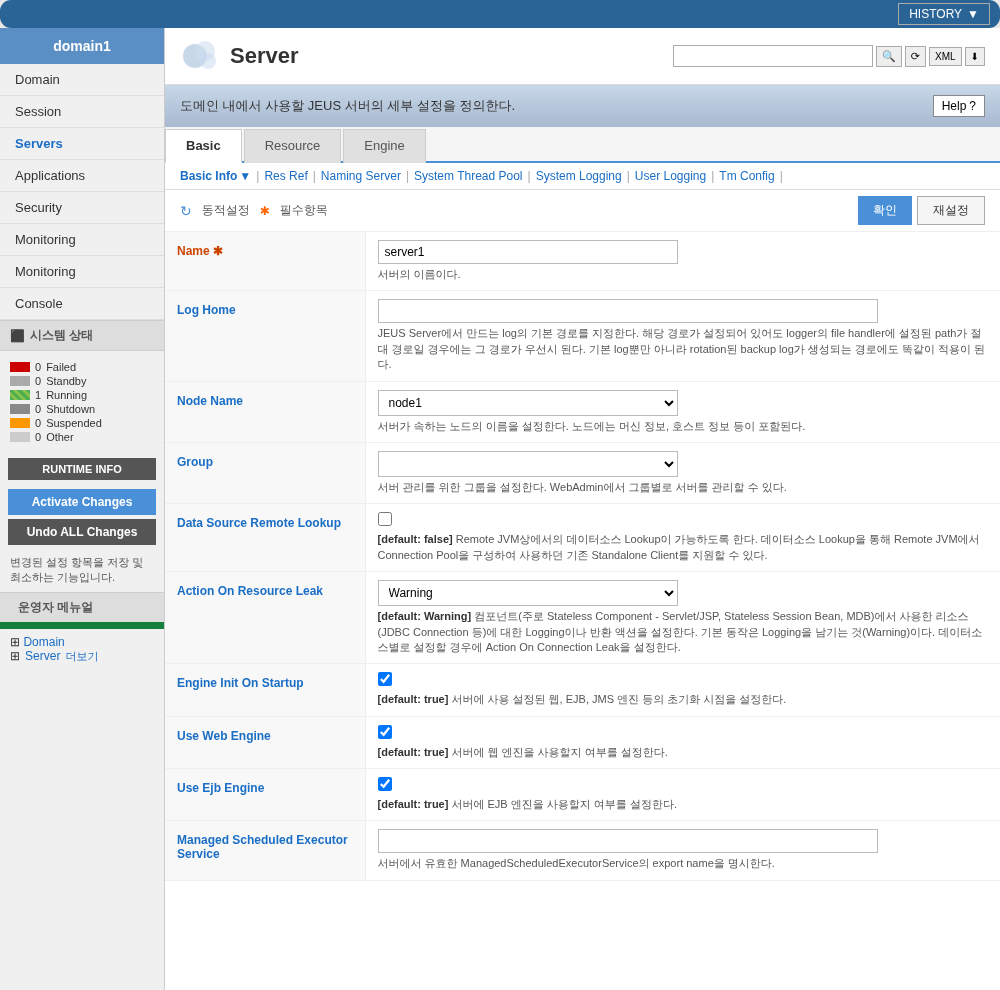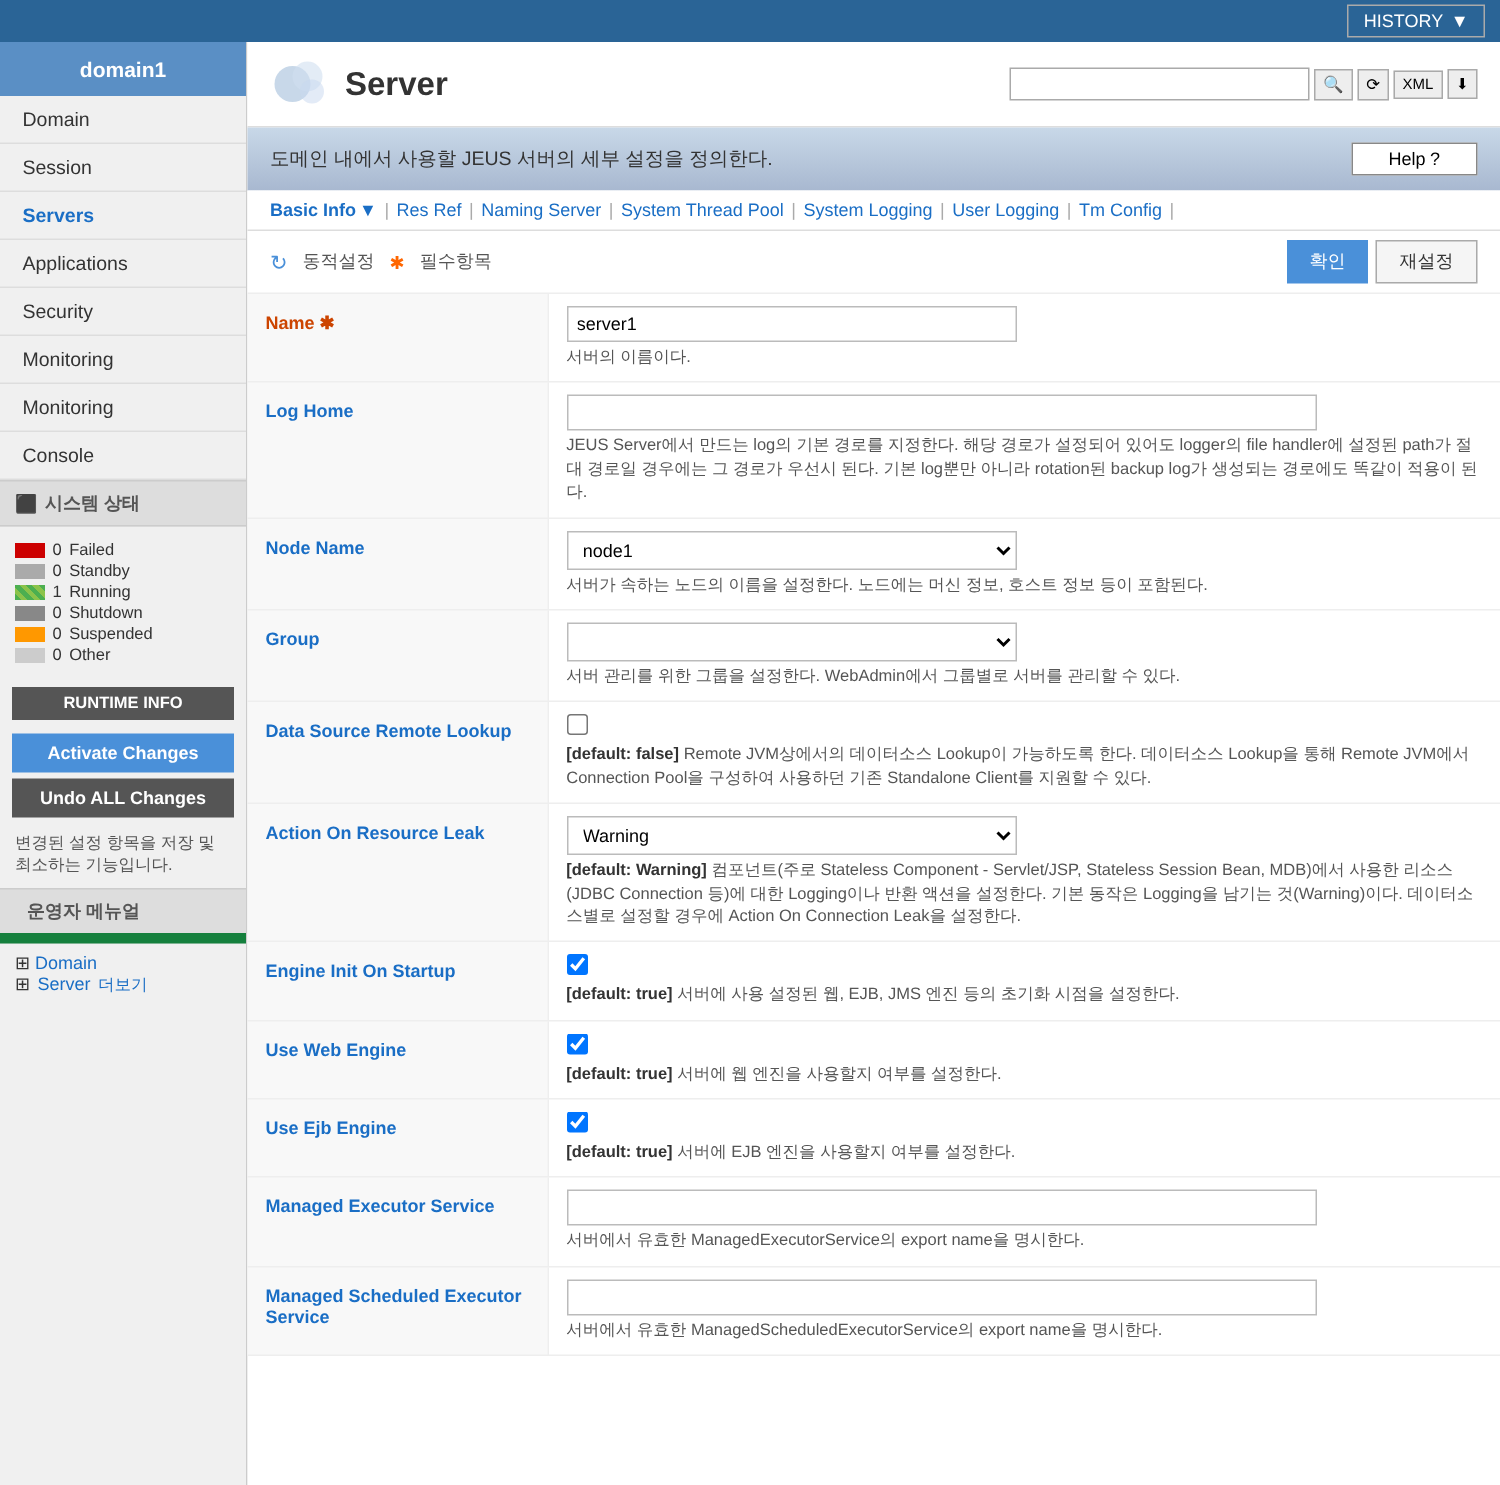--- a/index.html
+++ b/index.html
@@ -1,19 +1,19 @@
 <!DOCTYPE html>
 <html><head>
   <meta charset="utf-8">
   <style>
     * { box-sizing: border-box; margin: 0; padding: 0; }
     body { font-family: Arial, sans-serif; font-size: 12px; background: #e8e8e8; color: #333; width: 1000px; }
 
     
-    .top-bar { background: #2a6496; height: 28px; display: flex; align-items: center; justify-content: flex-end; padding-right: 10px; }
+    .top-bar { background: #2a6496; height: 28px; display: flex; align-items: center; justify-content: flex-end; padding-right: 10px; border-radius: 11px; }
     .history-btn { background: #2a6496; border: 1px solid #aaa; color: #fff; padding: 3px 10px; cursor: pointer; font-size: 12px; display: flex; align-items: center; gap: 5px; }
 
     
     .layout { display: flex; min-height: 962px; }
 
     
     .sidebar { width: 165px; background: #f0f0f0; border-right: 1px solid #ccc; padding: 0; flex-shrink: 0; }
     .sidebar-title { background: #5a8fc5; color: #fff; text-align: center; padding: 10px; font-size: 14px; font-weight: bold; }
     .sidebar-menu { list-style: none; }
     .sidebar-menu li { border-bottom: 1px solid #ddd; }
@@ -45,21 +45,21 @@
     
     .main-header { background: #fff; padding: 8px 15px; display: flex; align-items: center; justify-content: space-between; border-bottom: 1px solid #ddd; }
     .server-title { display: flex; align-items: center; gap: 10px; font-size: 22px; font-weight: bold; color: #333; }
     .server-icon { width: 40px; height: 40px; }
     .header-search { display: flex; align-items: center; gap: 3px; }
     .header-search input { border: 1px solid #aaa; padding: 3px 6px; font-size: 12px; width: 200px; }
     .header-search button { background: #eee; border: 1px solid #aaa; padding: 3px 5px; cursor: pointer; font-size: 11px; }
 
     
     .info-bar { background: linear-gradient(to bottom, #c8d8e8, #a8b8d0); padding: 10px 15px; display: flex; align-items: center; justify-content: space-between; color: #333; font-size: 13px; }
-    .help-btn { background: #fff; border: 1px solid #888; padding: 3px 24px; cursor: pointer; font-size: 12px; display: flex; align-items: flex-start; gap: 3px; }
+    .help-btn { background: #fff; border: 1px solid #888; padding: 3px 8px; cursor: pointer; font-size: 12px; display: flex; align-items: flex-start; gap: 3px; }
 
     
     .tabs-row { display: flex; border-bottom: 2px solid #4a90d9; background: #f5f5f5; }
     .tab { padding: 8px 20px; cursor: pointer; font-size: 13px; border: 1px solid #ccc; border-bottom: none; background: #e0e0e0; color: #555; margin-right: 2px; position: relative; top: 2px; }
     .tab.active { background: #fff; border-bottom: 2px solid #fff; color: #333; font-weight: bold; z-index: 1; }
 
     
     .sub-nav { padding: 6px 15px; background: #fff; border-bottom: 1px solid #ddd; font-size: 12px; display: flex; align-items: center; gap: 5px; flex-wrap: wrap; }
     .sub-nav a { color: #1a6ec5; text-decoration: none; }
     .sub-nav .separator { color: #aaa; }
@@ -204,20 +204,25 @@
     </div>
 
     <div class="info-bar">
       <span>도메인 내에서 사용할 JEUS 서버의 세부 설정을 정의한다.</span>
       <button class="help-btn">
         <span>Help</span>
         <span>?</span>
       </button>
     </div>
 
+    <div class="tabs-row">
+      <div class="tab active">Basic</div>
+      <div class="tab">Resource</div>
+      <div class="tab">Engine</div>
+    </div>
 
     <div class="sub-nav">
       <span class="active-link">
         <span>Basic Info</span>
         <span>▼</span>
       </span>
       <span class="separator">|</span>
       <a href="#">Res Ref</a>
       <span class="separator">|</span>
       <a href="#">Naming Server</a>
@@ -340,29 +345,20 @@
           <td>
             <input type="checkbox" class="form-checkbox" checked="" style="">
             <div class="field-desc">
               <span class="bold">[default: true]</span>
               <span>  서버에 EJB 엔진을 사용할지 여부를 설정한다.</span>
             </div>
           </td>
         </tr>
 
 
-        <tr>
-          <td class="label-col">Managed Executor Service</td>
-          <td>
-            <input type="text" class="form-input" style="width: 500px;">
-            <div class="field-desc">
-              <span>서버에서 유효한 ManagedExecutorService의 export name을 명시한다.</span>
-            </div>
-          </td>
-        </tr>
 
         <tr>
           <td class="label-col">Managed Scheduled Executor Service</td>
           <td>
             <input type="text" class="form-input" style="width: 500px;">
             <div class="field-desc">
               <span>서버에서 유효한 ManagedScheduledExecutorService의 export name을 명시한다.</span>
             </div>
           </td>
         </tr>

